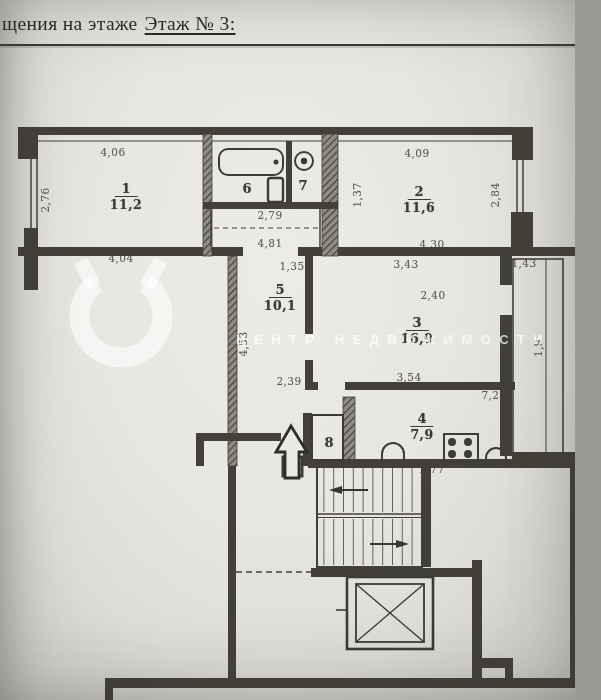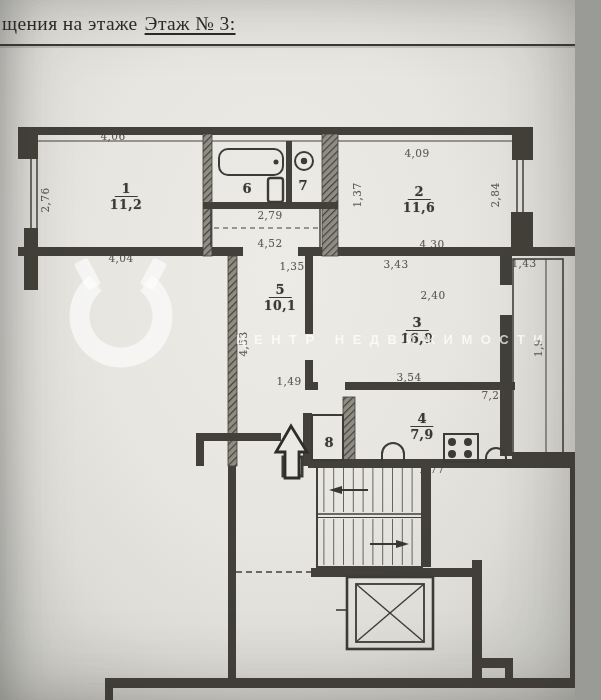--- a/index.html
+++ b/index.html
@@ -186,34 +186,34 @@
   <div class="lbl room-label plain" style="left:247px;top:189px;">
     <span class="rnum">6</span>
   </div>
   <div class="lbl room-label plain" style="left:303px;top:186px;">
     <span class="rnum">7</span>
   </div>
   <div class="lbl room-label plain" style="left:329px;top:443px;">
     <span class="rnum">8</span>
   </div>
 
-  <span class="dim" style="left:113px;top:136px;">4,06</span>
+  <span class="dim" style="left:113px;top:152px;">4,06</span>
   <span class="dim" style="left:121px;top:258px;">4,04</span>
   <span class="dim rot" style="left:45px;top:200px;">2,76</span>
   <span class="dim" style="left:417px;top:153px;">4,09</span>
   <span class="dim" style="left:432px;top:244px;">4,30</span>
   <span class="dim rot" style="left:495px;top:195px;">2,84</span>
   <span class="dim rot" style="left:357px;top:195px;">1,37</span>
   <span class="dim" style="left:270px;top:215px;">2,79</span>
-  <span class="dim" style="left:270px;top:243px;">4,52</span>
+  <span class="dim" style="left:270px;top:243px;">4,81</span>
   <span class="dim" style="left:292px;top:266px;">1,35</span>
-  <span class="dim" style="left:396px;top:264px;">3,43</span>
+  <span class="dim" style="left:406px;top:264px;">3,43</span>
   <span class="dim" style="left:433px;top:295px;">2,40</span>
   <span class="dim rot" style="left:243px;top:344px;">4,53</span>
-  <span class="dim" style="left:289px;top:381px;">1,49</span>
+  <span class="dim" style="left:289px;top:381px;">2,39</span>
   <span class="dim" style="left:409px;top:377px;">3,54</span>
   <span class="dim" style="left:494px;top:395px;">7,24</span>
   <span class="dim" style="left:432px;top:469px;">2,77</span>
   <span class="dim" style="left:524px;top:263px;">1,43</span>
   <span class="dim rot" style="left:538px;top:348px;">1,9</span>
 
   <div class="wm wm-ring"></div>
   <div class="wm wm-prong left"></div>
   <div class="wm wm-prong right"></div>
   <div class="wm wm-sub">ЦЕНТР НЕДВИЖИМОСТИ</div>

